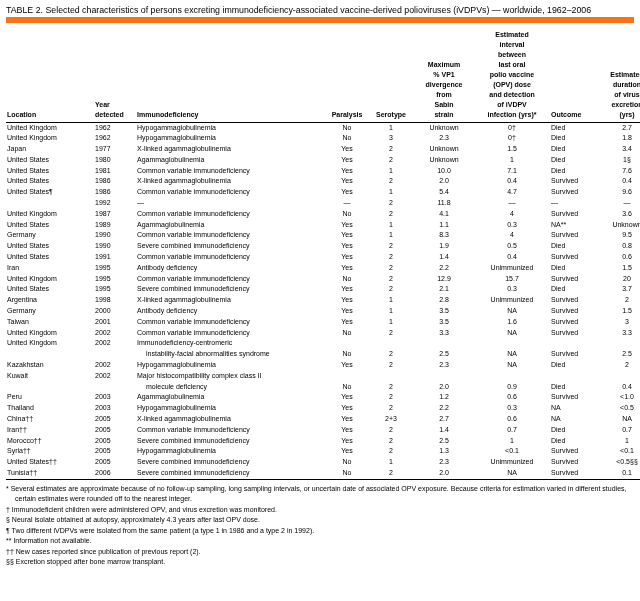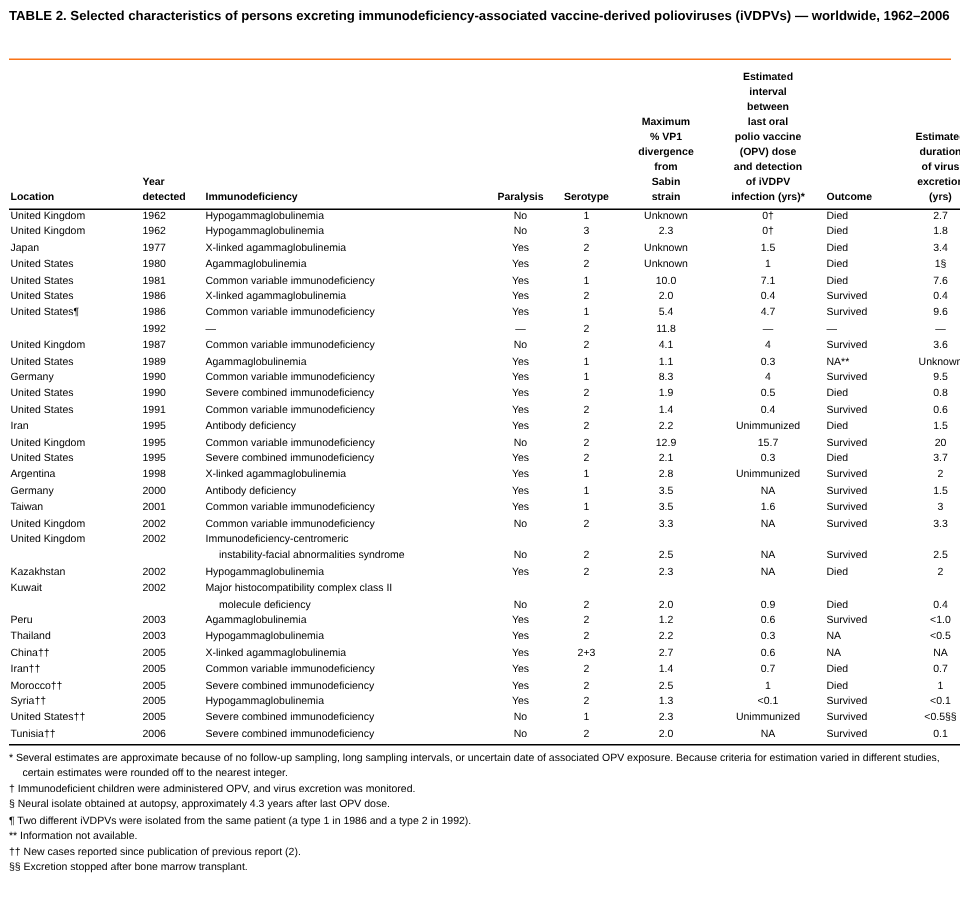--- a/index.html
+++ b/index.html
@@ -10,24 +10,24 @@
     -webkit-font-smoothing: antialiased;
   }
   .page {
     width: 640px; height: 601px;
     padding: 5px 6px;
     box-sizing: border-box;
     overflow: hidden;
   }
   .title {
     font-size: 8.8px;
-    font-weight: 700;
+    font-weight: 400;
     line-height: 11.5px;
-    padding-bottom: 22px;
-    border-bottom: 1px solid #f97316;
+    padding-bottom: 0;
+    border-bottom: 6px solid #f97316;
   }
   table {
     width: 628px;
     border-collapse: collapse;
     table-layout: fixed;
     border-bottom: 1px solid #000;
   }
   thead tr { border-bottom: 1px solid #000; }
   th {
     font-size: 7px;

